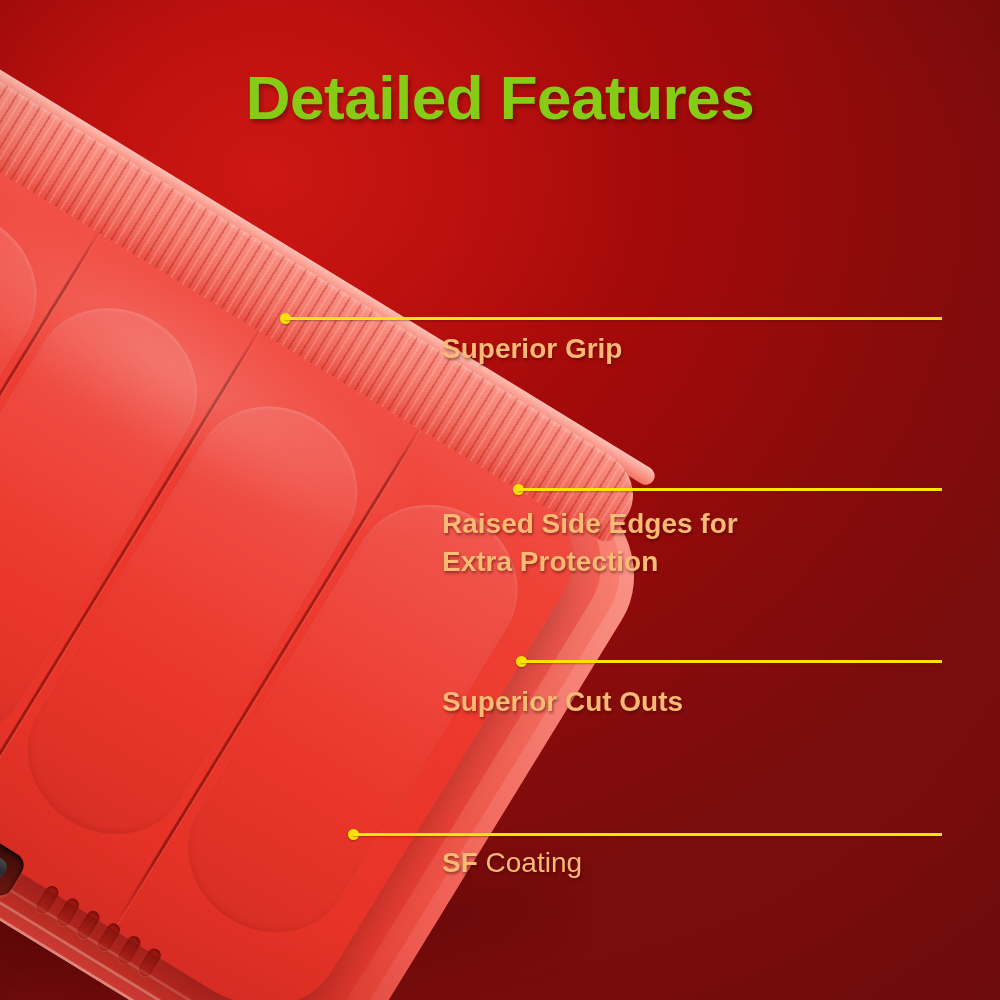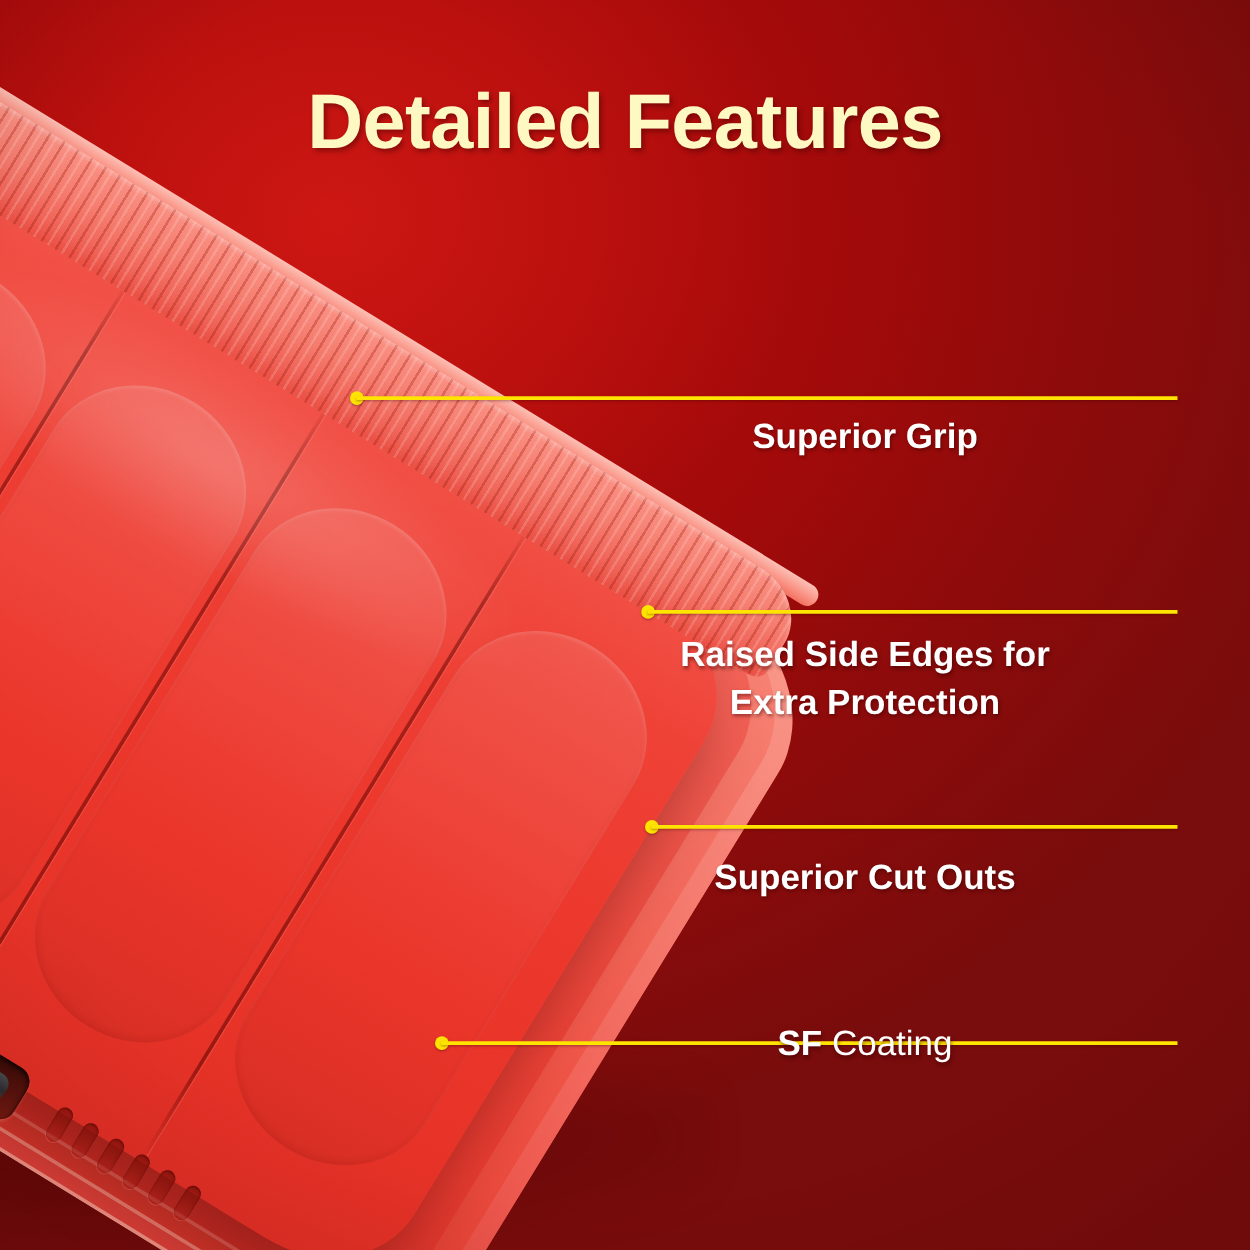--- a/index.html
+++ b/index.html
@@ -49,21 +49,21 @@
   
   .title {
     position: absolute;
     left: 0;
     top: 62px;
     width: 1000px;
     text-align: center;
     font-size: 62px;
     font-weight: bold;
     letter-spacing: -0.5px;
-    color: #fef9c3;
+    color: #84cc16;
     text-shadow: 2px 3px 4px rgba(60,0,0,0.45);
     white-space: nowrap;
   }
 
   
   .case-stage {
     position: absolute;
     left: -330px;
     top: 120px;
     width: 900px;
@@ -228,22 +228,22 @@
   .leader-dot {
     position: absolute;
     width: 11px;
     height: 11px;
     border-radius: 50%;
     background: #ffe400;
     box-shadow: 0 1px 2px rgba(60,0,0,0.35);
   }
   .callout-text {
     position: absolute;
-    text-align: center;
-    color: #ffffff;
+    text-align: left;
+    color: #fdba74;
     font-size: 28px;
     font-weight: bold;
     line-height: 38px;
     text-shadow: 1px 2px 3px rgba(50,0,0,0.48);
     white-space: pre-line;
   }
   .callout-text.mixed { font-weight: normal; }
   .callout-text.mixed b { font-weight: bold; }
 </style>
 </head>
@@ -314,16 +314,16 @@
 
   <div class="callout">
     <div class="leader-dot" style="left:516px;top:656px;"></div>
     <div class="leader-line" style="left:521px;top:660px;width:421px;"></div>
     <div class="callout-text" style="left:442px;top:683px;width:500px;">Superior Cut Outs</div>
   </div>
 
   <div class="callout">
     <div class="leader-dot" style="left:348px;top:829px;"></div>
     <div class="leader-line" style="left:353px;top:833px;width:589px;"></div>
-    <div class="callout-text mixed" style="left:442px;top:816px;width:500px;"><b>SF</b><span> Coating</span></div>
+    <div class="callout-text mixed" style="left:442px;top:844px;width:500px;"><b>SF</b><span> Coating</span></div>
   </div>
 
 </div>
 
 </body></html>

